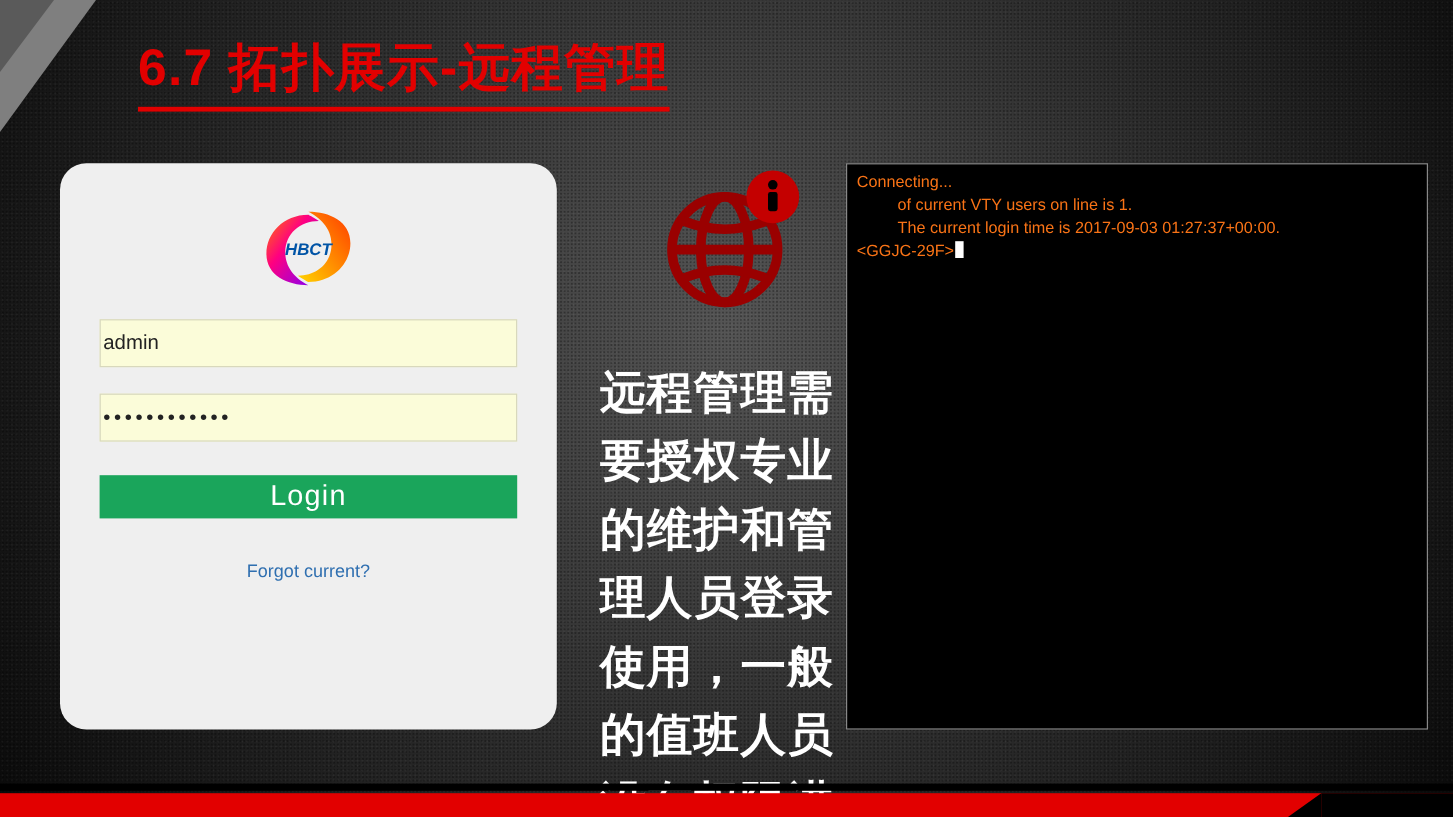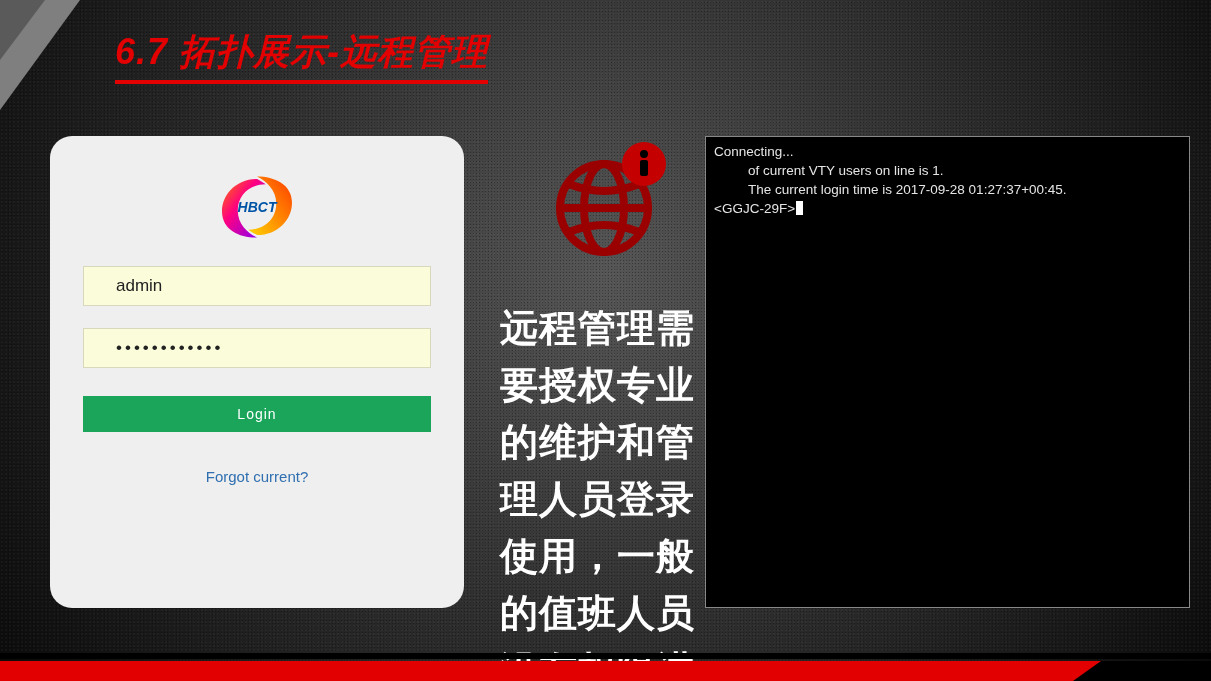--- a/index.html
+++ b/index.html
@@ -37,23 +37,22 @@
     .triangle-deco2 {
       position:absolute; top:0; left:0;
       width:0; height:0;
       border-top: 60px solid #5a5a5a;
       border-right: 45px solid transparent;
     }
     .slide-title {
       position: absolute;
       top: 28px;
       left: 115px;
-      font-size: 36px;
+      font-size: 43px;
       font-weight: 800;
-      font-style: italic;
       color: #e20000;
       letter-spacing: 1px;
       border-bottom: 4px solid #e20000;
       padding-bottom: 3px;
     }
 
     
     .login-panel {
       position: absolute;
       left: 50px; top: 136px;
@@ -79,37 +78,37 @@
       padding: 0 33px;
       display: flex;
       flex-direction: column;
       gap: 22px;
     }
     .login-input {
       width: 100%;
       height: 40px;
       background: #fbfcd9;
       border: 1px solid #d8d8bc;
-      padding: 0 32px;
+      padding: 0 2px;
       font-size: 17px;
       color: #222;
       outline: none;
     }
     .login-input[type="password"] {
       letter-spacing: 3px;
       font-family: Verdana, sans-serif;
     }
     .login-btn {
       margin-top: 6px;
       width: 100%;
       height: 36px;
       background: #1aa55b;
       border: none;
       color: #fff;
-      font-size: 14px;
+      font-size: 24px;
       letter-spacing: 1px;
       cursor: pointer;
     }
     .forgot-link {
       margin-top: 14px;
       color: #2f6fb0;
       font-size: 15px;
       text-decoration: none;
       cursor: pointer;
     }
@@ -134,21 +133,21 @@
     }
 
     
     .terminal {
       position: absolute;
       left: 705px; top: 136px;
       width: 485px; height: 472px;
       background: #000;
       border: 1px solid #888;
       padding: 6px 8px;
-      color: #e5e5e5;
+      color: #f97316;
       font-family: "Segoe UI", Arial, sans-serif;
       font-size: 13.5px;
       line-height: 1.4;
     }
     .terminal .indent { padding-left: 34px; }
     .terminal .cursor {
       display:inline-block;
       width:7px; height:14px;
       background:#fff; vertical-align:-2px;
       margin-left:1px;
@@ -225,21 +224,21 @@
     <circle cx="95" cy="14" r="4" fill="#000"></circle>
     <rect x="91" y="20" width="8" height="16" rx="2" fill="#000"></rect>
   </svg>
 </div>
 
 <div class="desc-text">远程管理需要授权专业的维护和管理人员登录使用，一般的值班人员没有权限进行远程管理。</div>
 
 <div class="terminal">
   <div>Connecting...</div>
   <div class="indent">of current VTY users on line is 1.</div>
-  <div class="indent">The current login time is 2017-09-28 01:27:37+00:45.</div>
+  <div class="indent">The current login time is 2017-09-03 01:27:37+00:00.</div>
   <div>
     <span>&lt;GGJC-29F&gt;</span><span class="cursor"></span>
   </div>
 </div>
 
 <div class="bottom-bar"></div>
 <div class="bottom-accent-tri"></div>
 <div class="bottom-accent-black"></div>
 
 </body></html>

